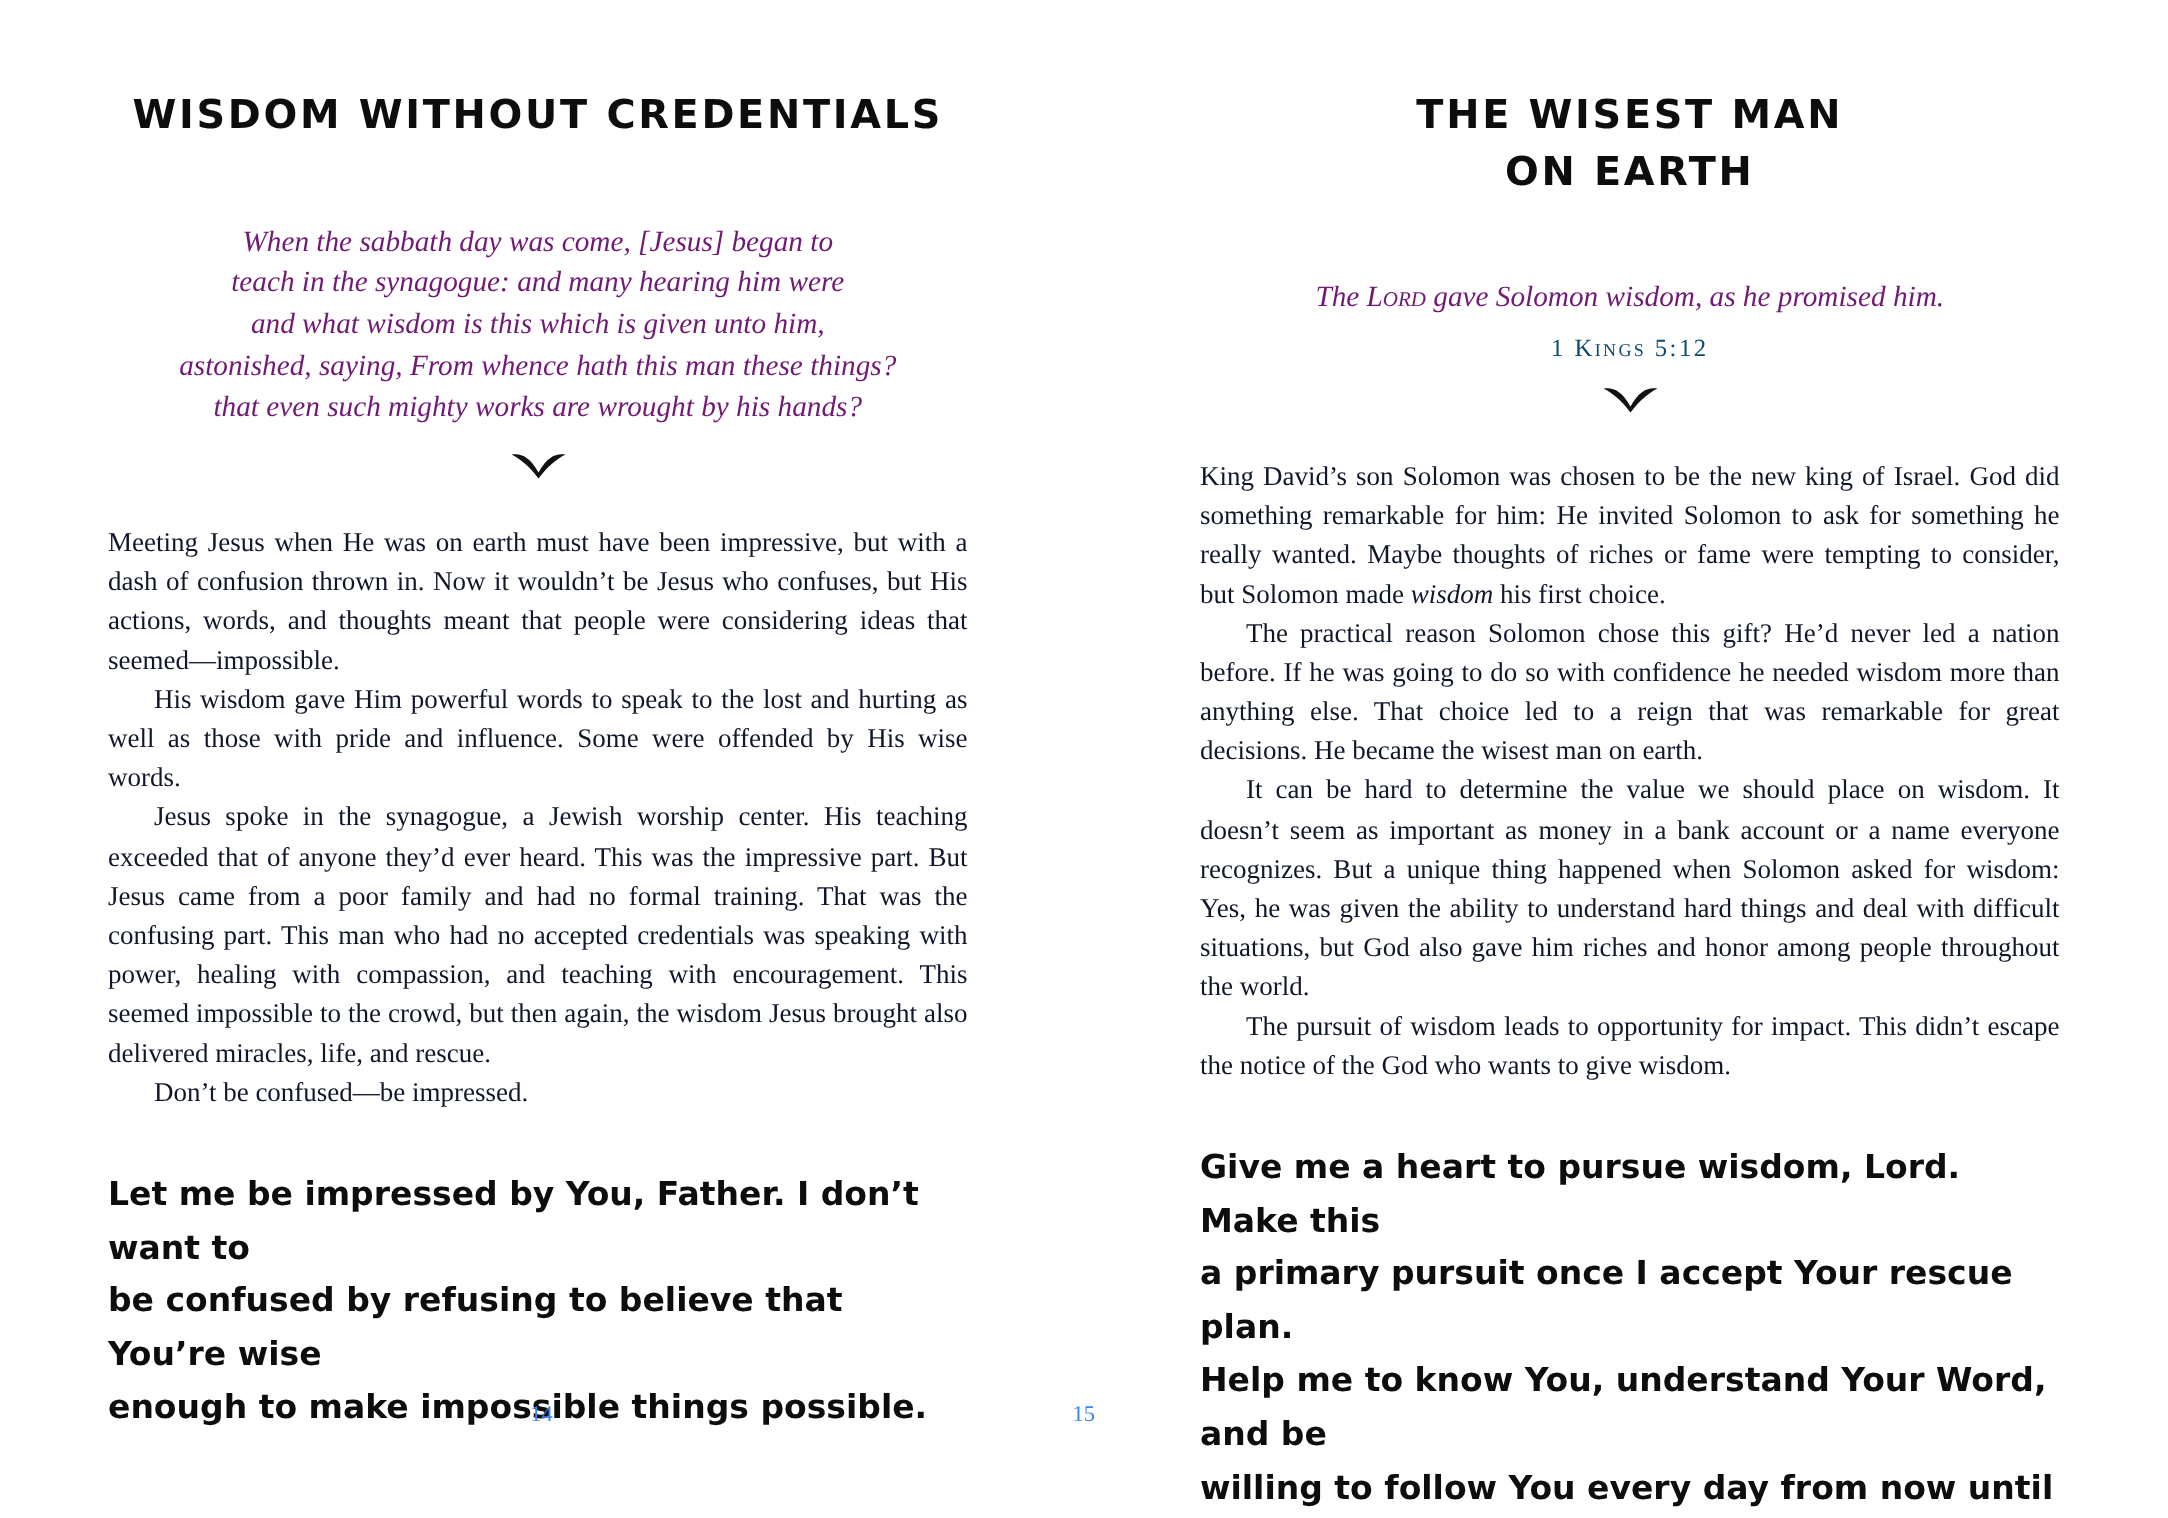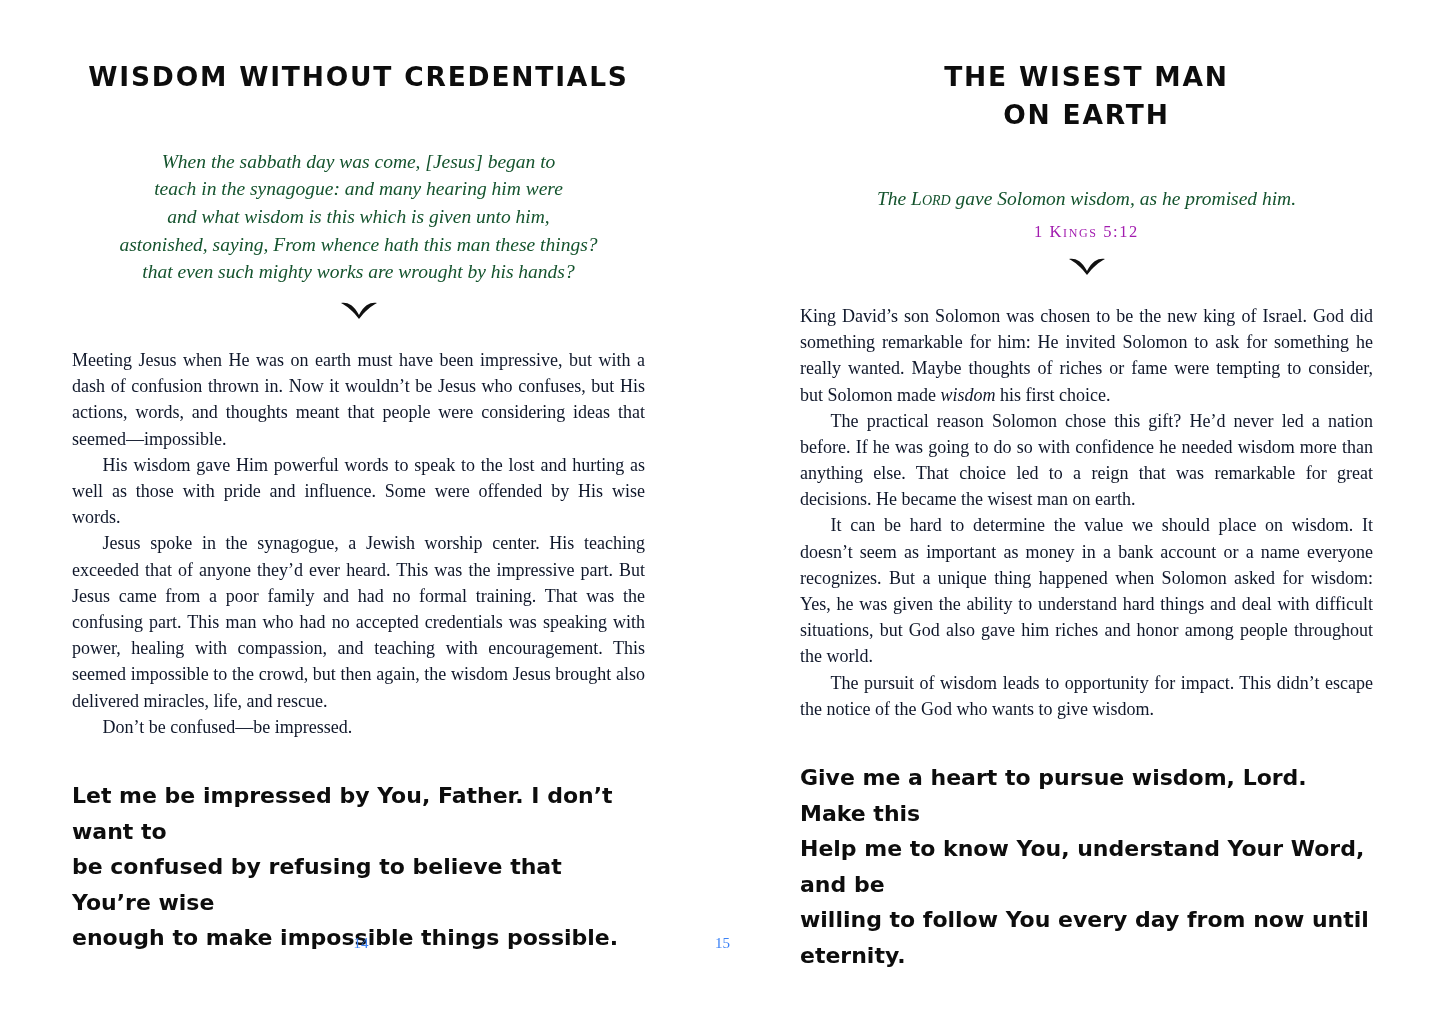--- a/index.html
+++ b/index.html
@@ -60,34 +60,34 @@
     color: #0d0d0d;
     text-transform: uppercase;
     margin: 0 0 0 0;
   }
   .verse {
     font-style: italic;
     text-align: center;
     font-size: 19.5px;
     line-height: 1.42;
     margin-top: 52px;
-    color: #14532d;
+    color: #701a75;
   }
   .verse .smallcaps {
     font-variant: small-caps;
     font-style: italic;
     margin-top: 16px;
   }
   .verse-ref {
     text-align: center;
     font-size: 16.5px;
     letter-spacing: 2.2px;
     margin-top: 9px;
     font-variant: small-caps;
-    color: #a21caf;
+    color: #0c4a6e;
   }
   .ornament {
     text-align: center;
     margin-top: 14px;
     line-height: 1;
   }
   .ornament svg {
     display: inline-block;
   }
   .body-text {
@@ -192,20 +192,21 @@
 
         <div class="body-text">
           <p>King David’s son Solomon was chosen to be the new king of Israel. God did something remarkable for him: He invited Solomon to ask for something he really wanted. Maybe thoughts of riches or fame were tempting to consider, but Solomon made <em>wisdom</em> his first choice.</p>
           <p>The practical reason Solomon chose this gift? He’d never led a nation before. If he was going to do so with confidence he needed wisdom more than anything else. That choice led to a reign that was remarkable for great decisions. He became the wisest man on earth.</p>
           <p>It can be hard to determine the value we should place on wisdom. It doesn’t seem as important as money in a bank account or a name everyone recognizes. But a unique thing happened when Solomon asked for wisdom: Yes, he was given the ability to understand hard things and deal with difficult situations, but God also gave him riches and honor among people throughout the world.</p>
           <p>The pursuit of wisdom leads to opportunity for impact. This didn’t escape the notice of the God who wants to give wisdom.</p>
         </div>
 
         <div class="prayer">
           <div>Give me a heart to pursue wisdom, Lord. Make this</div>
+          <div>a primary pursuit once I accept Your rescue plan.</div>
           <div>Help me to know You, understand Your Word, and be</div>
           <div>willing to follow You every day from now until eternity.</div>
         </div>
 
       </div>
       <div class="folio">15</div>
     </div>
   </div>
 
 </div>

